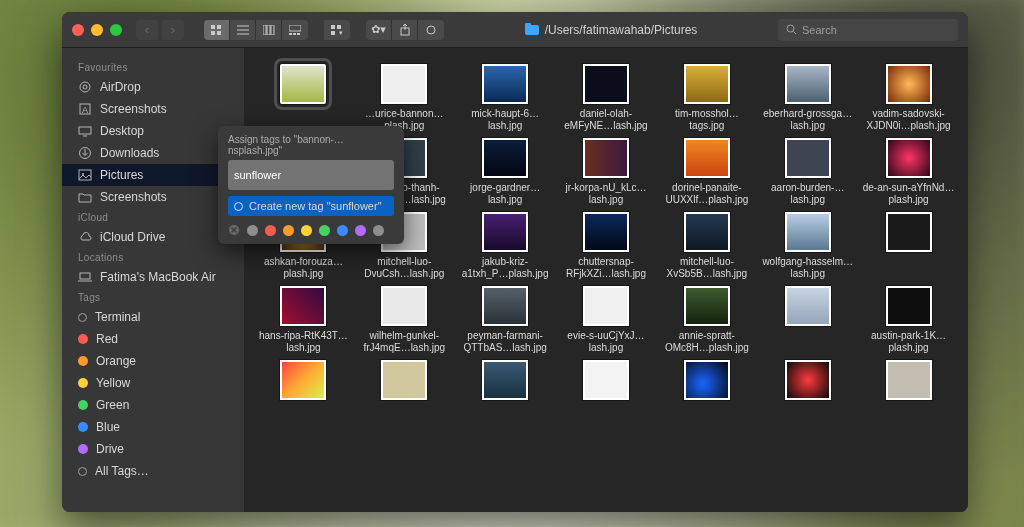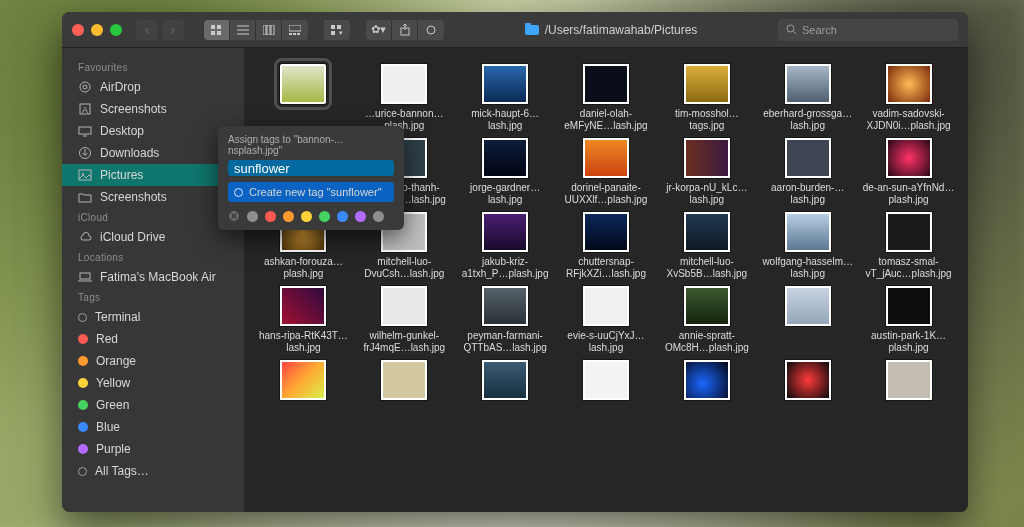--- a/index.html
+++ b/index.html
@@ -31,35 +31,35 @@
   .segbtn:last-child{border-radius:0 4px 4px 0;border-right:none}
   .segbtn.active{background:#6a6a6a}
   .path{flex:1;display:flex;align-items:center;justify-content:center;gap:6px;font-size:12px;color:#d0d0d0}
   .foldericon{width:14px;height:10px;background:#3ea6ff;border-radius:2px;position:relative}
   .foldericon::before{content:'';position:absolute;top:-2px;left:0;width:6px;height:3px;background:#3ea6ff;border-radius:1px 1px 0 0}
   .search{width:180px;height:22px;background:#454545;border-radius:4px;display:flex;align-items:center;padding:0 8px;color:#9e9e9e;font-size:11px;gap:5px}
   .content{flex:1;display:flex;overflow:hidden}
   .sidebar{width:182px;background:rgba(56,56,56,.95);padding:10px 0 10px 0;font-size:12px;overflow:hidden}
   .sb-head{color:#8e8e8e;font-size:10px;padding:4px 16px 3px;letter-spacing:.3px}
   .sb-item{display:flex;align-items:center;gap:8px;padding:3px 16px;color:#d8d8d8;height:22px}
-  .sb-item.selected{background:#0f766e}
+  .sb-item.selected{background:#0f172a}
   .sb-icon{width:14px;height:14px;display:flex;align-items:center;justify-content:center;color:#b4b4b4}
   .dot{width:10px;height:10px;border-radius:50%;flex-shrink:0}
   .dot.hollow{border:1.5px solid #a0a0a0;background:transparent;width:9px;height:9px}
   .grid{flex:1;background:#262626;overflow:auto;padding:16px 10px;display:grid;grid-template-columns:repeat(7,1fr);gap:6px 2px;align-content:start}
   .cell{display:flex;flex-direction:column;align-items:center;gap:4px;position:relative}
   .thumb{width:46px;height:40px;border:2px solid #fff;background:#555;box-shadow:0 0 0 1px rgba(0,0,0,.4);position:relative;overflow:hidden}
   .cell.selected .thumb{outline:3px solid #4f4f4f;outline-offset:3px;border-radius:2px}
   .tfill{position:absolute;inset:0}
   .fname{font-size:10px;color:#ddd;text-align:center;line-height:1.2;max-width:92px;word-break:break-word}
   
   .popover{position:absolute;left:218px;top:126px;width:186px;background:#3a3a3a;border-radius:6px;box-shadow:0 8px 24px rgba(0,0,0,.6);padding:8px 10px;z-index:50;color:#d7d7d7;font-size:11px}
   .popover::before{content:'';position:absolute;top:-6px;left:50px;border:6px solid transparent;border-bottom-color:#3a3a3a}
   .pop-title{font-size:10px;color:#aeaeae;margin-bottom:4px}
-  .taginput{width:100%;height:16px;background:#0369a1;border:none;border-radius:3px;color:#fff;padding:0 6px;font-size:13px;outline:none;margin-bottom:6px}
+  .taginput{width:100%;height:30px;background:#737373;border:none;border-radius:3px;color:#fff;padding:0 6px;font-size:11px;outline:none;margin-bottom:6px}
   .create-row{background:#0a63c2;border-radius:3px;padding:4px 6px;display:flex;align-items:center;gap:6px;margin-bottom:8px}
   .create-row .dot.hollow{border-color:#d7e6ff}
   .colorrow{display:flex;gap:7px;align-items:center}
   .cclr{width:11px;height:11px;border-radius:50%}
   svg{display:block}
 </style>
 </head>
 <body>
 
 <div class="bgblur"></div>
@@ -245,21 +245,21 @@
         <div class="sb-item">
           <span class="dot" style="background: rgb(70, 210, 98);"></span>
           <span>Green</span>
         </div>
         <div class="sb-item">
           <span class="dot" style="background: rgb(59, 139, 255);"></span>
           <span>Blue</span>
         </div>
         <div class="sb-item">
           <span class="dot" style="background: rgb(178, 107, 255);"></span>
-          <span>Purple</span>
+          <span>Drive</span>
         </div>
         <div class="sb-item">
           <span class="dot hollow"></span>
           <span>All Tags…</span>
         </div>
       </div>
     <div class="grid" id="grid">
         <div class="cell selected">
           <div class="thumb">
             <div class="tfill" style="background:linear-gradient(#e1e4cc,#a6b843);"></div>
@@ -315,32 +315,32 @@
           <div class="fname">ngnia-do-thanh-HiLMRM…lash.jpg</div>
         </div>
         <div class="cell">
           <div class="thumb">
             <div class="tfill" style="background:linear-gradient(#0d1d3a,#020512)"></div>
           </div>
           <div class="fname">jorge-gardner…lash.jpg</div>
         </div>
         <div class="cell">
           <div class="thumb">
+            <div class="tfill" style="background:linear-gradient(90deg,#6b2e20,#3b1a40)"></div>
+          </div>
+          <div class="fname">jr-korpa-nU_kLc…lash.jpg</div>
+        </div>
+        <div class="cell">
+          <div class="thumb">
             <div class="tfill" style="background:linear-gradient(#e82,#c41)"></div>
           </div>
           <div class="fname">dorinel-panaite-UUXXlf…plash.jpg</div>
         </div>
         <div class="cell">
           <div class="thumb">
-            <div class="tfill" style="background:linear-gradient(90deg,#6b2e20,#3b1a40)"></div>
-          </div>
-          <div class="fname">jr-korpa-nU_kLc…lash.jpg</div>
-        </div>
-        <div class="cell">
-          <div class="thumb">
             <div class="tfill" style="background:#3f4453"></div>
           </div>
           <div class="fname">aaron-burden-…lash.jpg</div>
         </div>
         <div class="cell">
           <div class="thumb">
             <div class="tfill" style="background:radial-gradient(circle,#ff3366,#280818)"></div>
           </div>
           <div class="fname">de-an-sun-aYfnNd…plash.jpg</div>
         </div>
@@ -377,21 +377,20 @@
         <div class="cell">
           <div class="thumb">
             <div class="tfill" style="background:linear-gradient(#b8cde5,#5a7890)"></div>
           </div>
           <div class="fname">wolfgang-hasselm…lash.jpg</div>
         </div>
         <div class="cell">
           <div class="thumb">
             <div class="tfill" style="background:#1a1a1a"></div>
           </div>
-          <div class="fname">tomasz-smal-vT_jAuc…plash.jpg</div>
         </div>
         <div class="cell">
           <div class="thumb">
             <div class="tfill" style="background:linear-gradient(45deg,#a01030,#300a40)"></div>
           </div>
           <div class="fname">hans-ripa-RtK43T…lash.jpg</div>
         </div>
         <div class="cell">
           <div class="thumb">
             <div class="tfill" style="background:#e8e8e8"></div>

